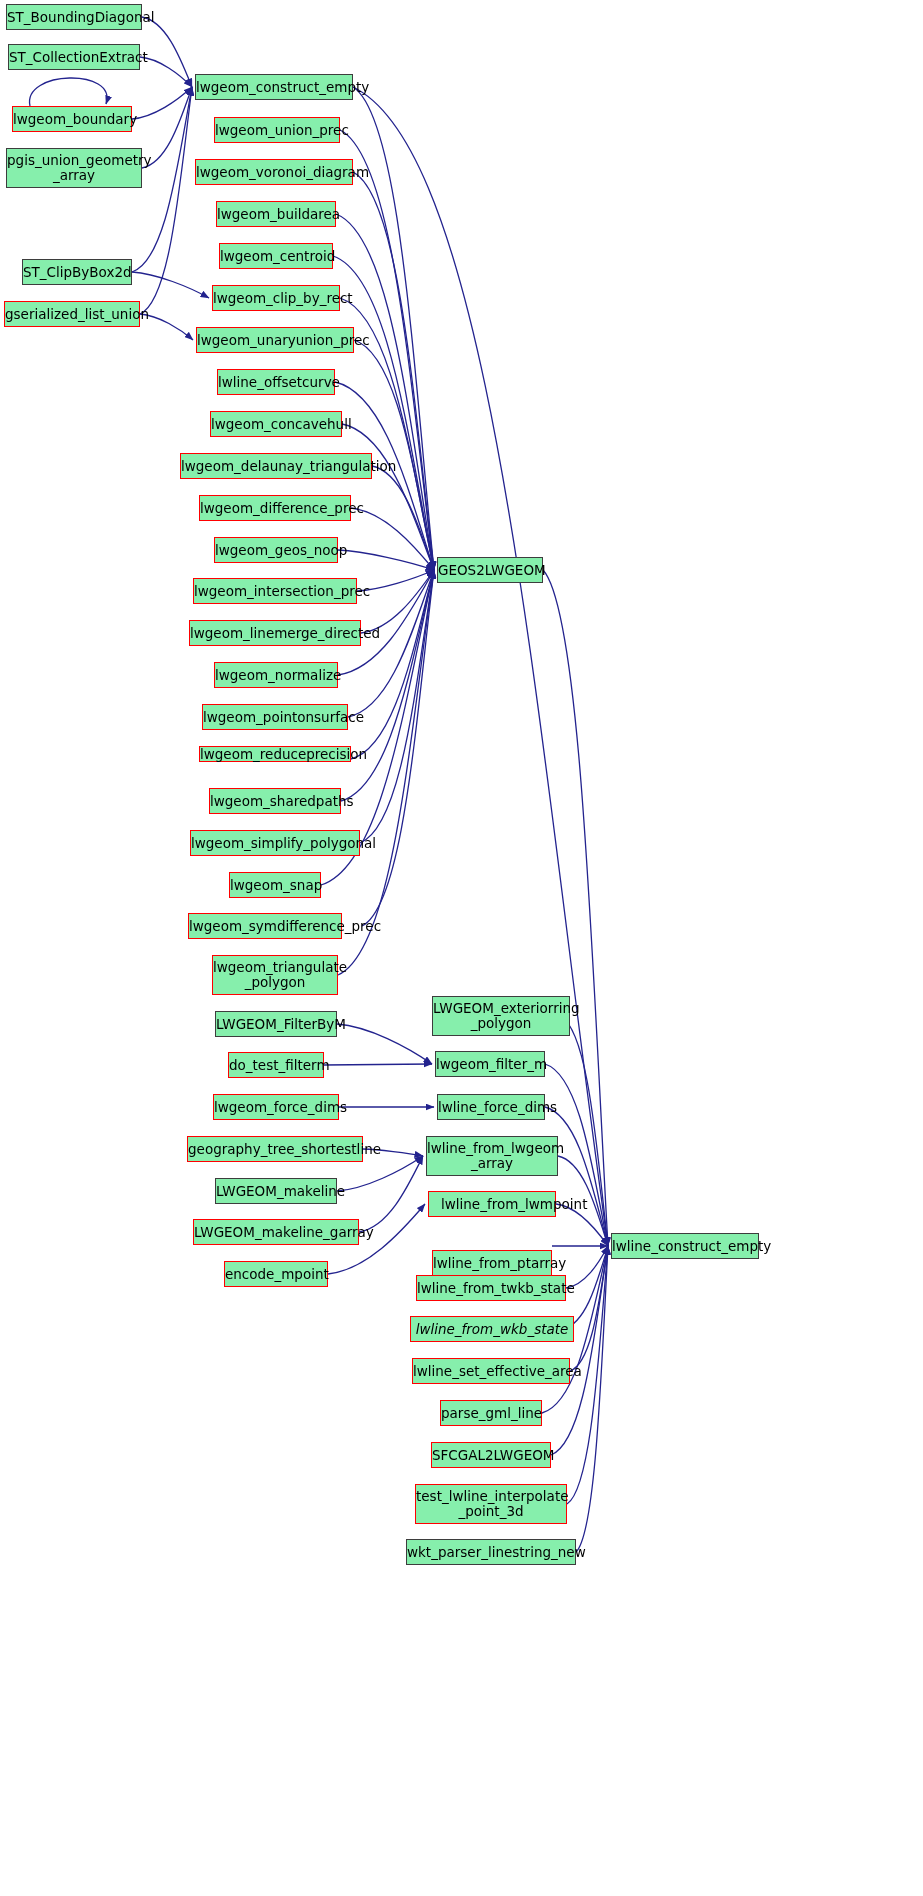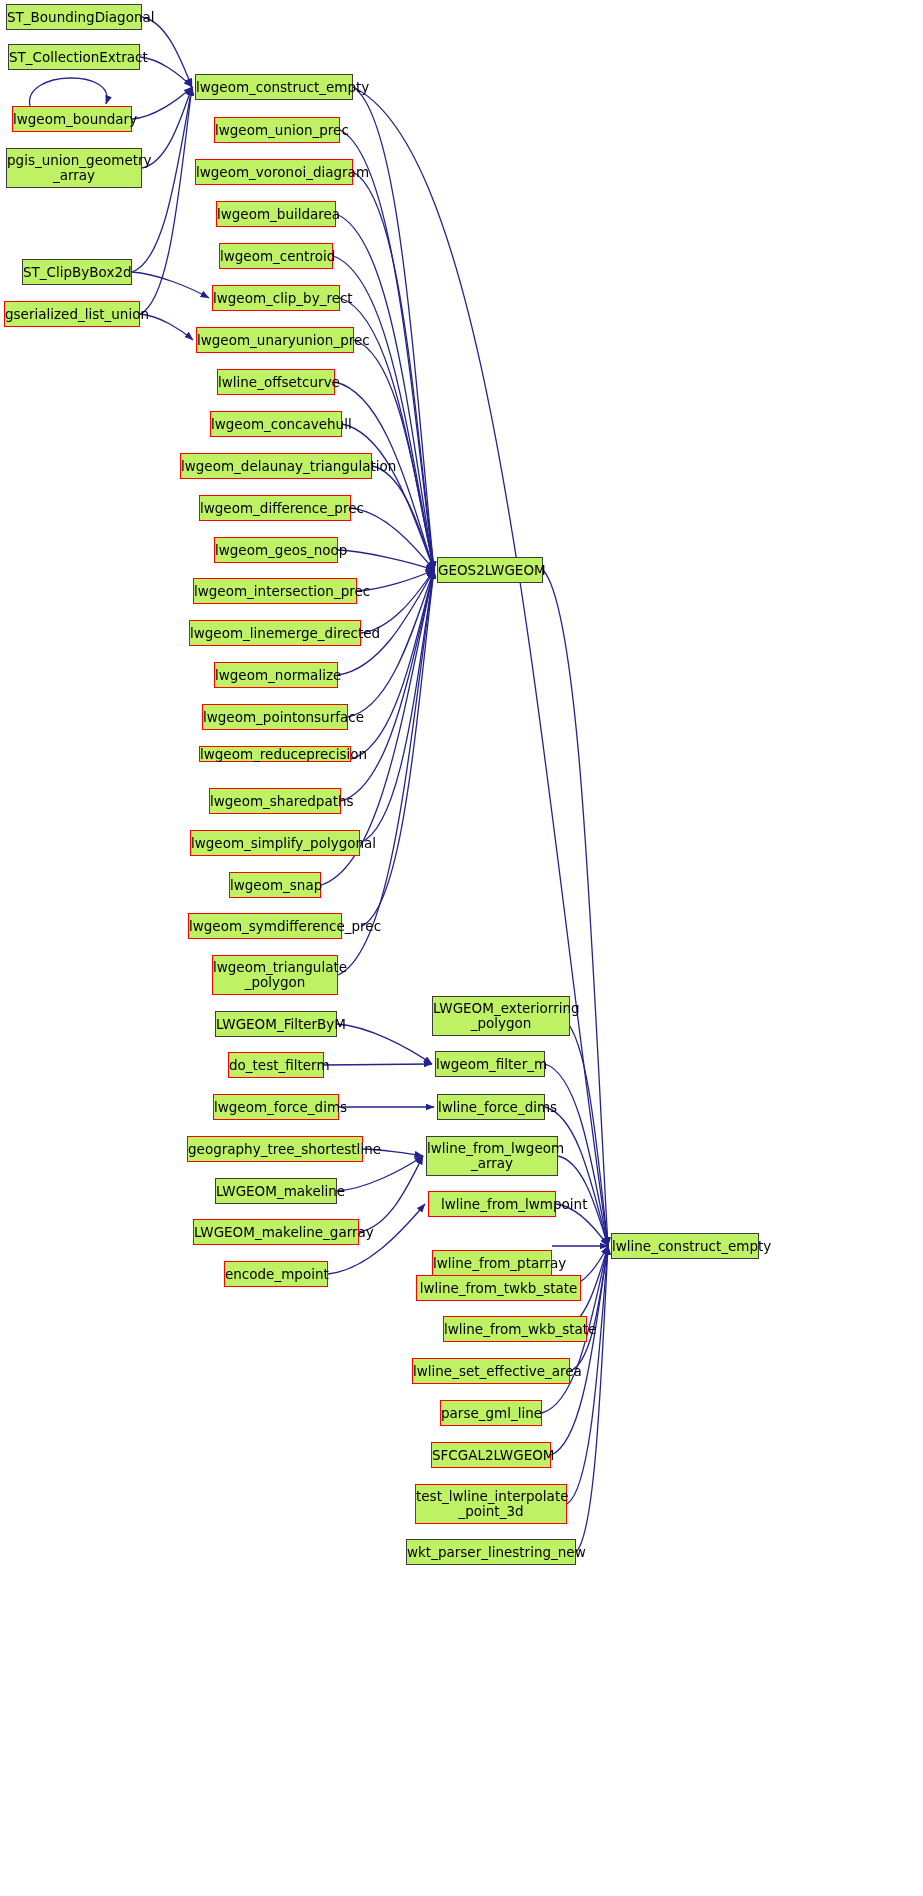--- a/index.html
+++ b/index.html
@@ -1,20 +1,20 @@
 <!DOCTYPE html>
 <html><head>
 <meta charset="utf-8">
 <style>
   html,body{margin:0;padding:0;background:#ffffff;}
   body{font-family:"DejaVu Sans","Liberation Sans",sans-serif;}
   #canvas{position:relative;width:923px;height:1896px;background:#ffffff;overflow:hidden;}
   #edges{position:absolute;left:0;top:0;width:923px;height:1896px;pointer-events:none;}
   .node{position:absolute;box-sizing:border-box;display:flex;align-items:center;
-        justify-content:center;text-align:center;background:#bef264;
+        justify-content:center;text-align:center;background:#86efac;
         font-size:13.5px;line-height:1.08;color:#000000;white-space:pre;}
   .node.black{border:1.6px solid #3d3d3d;}
   .node.red{border:1.6px solid #ff0000;}
   .node span{display:block;width:100%;}
 </style>
 </head>
 <body>
 
 <div id="canvas">
   <svg id="edges" viewBox="0 0 923 1896" xmlns="http://www.w3.org/2000/svg">
@@ -117,21 +117,21 @@
     <div class="node black" style="left: 437px; top: 1094px; width: 108px; height: 26px;"><span>lwline_force_dims</span></div>
     <div class="node red" style="left: 187px; top: 1136px; width: 176px; height: 26px;"><span>geography_tree_shortestline</span></div>
     <div class="node black" style="left: 426px; top: 1136px; width: 132px; height: 40px;"><span>lwline_from_lwgeom
 _array</span></div>
     <div class="node black" style="left: 215px; top: 1178px; width: 122px; height: 26px;"><span>LWGEOM_makeline</span></div>
     <div class="node red" style="left: 428px; top: 1191px; width: 128px; height: 26px; padding-left: 12px;"><span>lwline_from_lwmpoint</span></div>
     <div class="node red" style="left: 193px; top: 1219px; width: 166px; height: 26px;"><span>LWGEOM_makeline_garray</span></div>
     <div class="node black" style="left: 611px; top: 1233px; width: 148px; height: 26px;"><span>lwline_construct_empty</span></div>
     <div class="node red" style="left: 432px; top: 1233px; width: 120px; height: 26px; margin-top: 17px;"><span>lwline_from_ptarray</span></div>
     <div class="node red" style="left: 224px; top: 1261px; width: 104px; height: 26px;"><span>encode_mpoint</span></div>
-    <div class="node red" style="left: 416px; top: 1275px; width: 165px; height: 26px;"><span>lwline_from_twkb_state</span></div>
-    <div class="node red" style="left: 443px; top: 1316px; width: 144px; height: 26px;"><span>lwline_from_wkb_state</span></div>
+    <div class="node red" style="left: 416px; top: 1275px; width: 150px; height: 26px;"><span>lwline_from_twkb_state</span></div>
+    <div class="node red" style="left: 410px; top: 1316px; width: 164px; height: 26px; font-style: italic;"><span>lwline_from_wkb_state</span></div>
     <div class="node red" style="left: 412px; top: 1358px; width: 158px; height: 26px;"><span>lwline_set_effective_area</span></div>
     <div class="node red" style="left: 440px; top: 1400px; width: 102px; height: 26px;"><span>parse_gml_line</span></div>
     <div class="node red" style="left: 431px; top: 1442px; width: 120px; height: 26px;"><span>SFCGAL2LWGEOM</span></div>
     <div class="node red" style="left: 415px; top: 1484px; width: 152px; height: 40px;"><span>test_lwline_interpolate
 _point_3d</span></div>
     <div class="node black" style="left: 406px; top: 1539px; width: 170px; height: 26px;"><span>wkt_parser_linestring_new</span></div>
   </div>
 
 </body></html>

